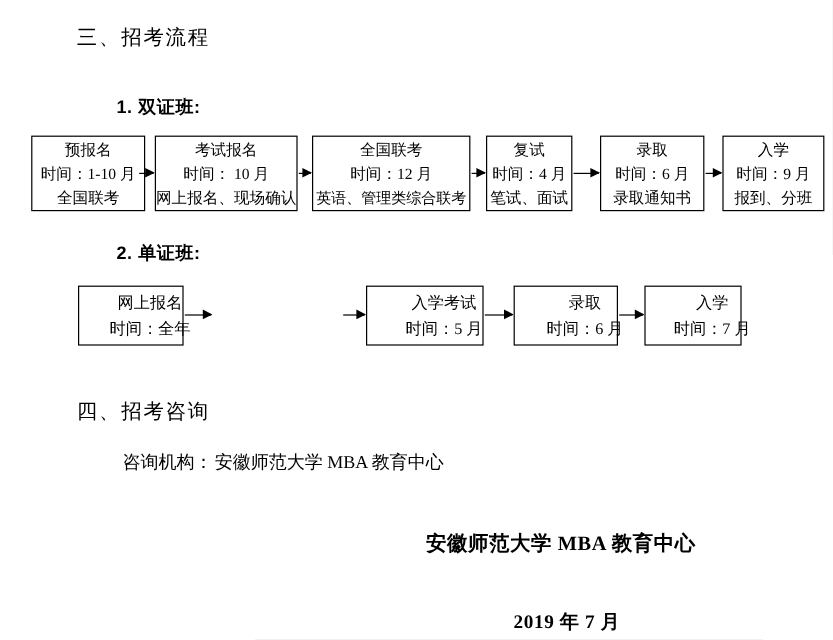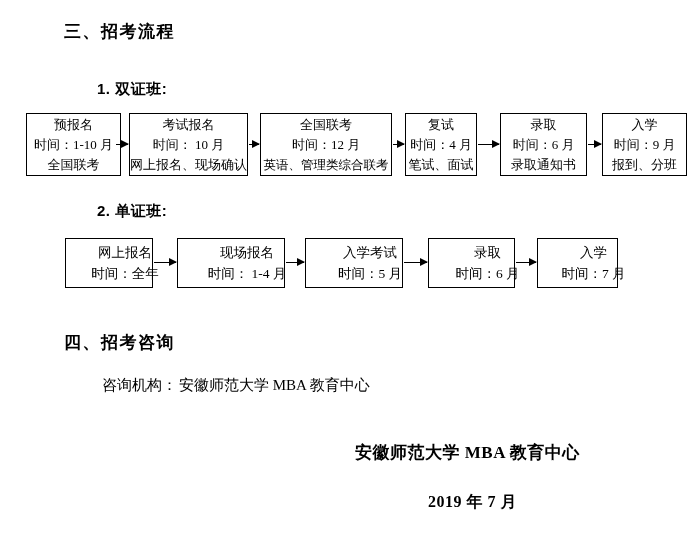--- a/index.html
+++ b/index.html
@@ -4,21 +4,21 @@
 <style>
   html,body { margin:0; padding:0; background:#e8e8e8; }
   .page {
     position:relative; width:694px; height:533px; margin:0 auto;
     background:#ffffff; color:#000000; overflow:hidden;
     font-family:"Liberation Serif","DejaVu Serif",serif;
   }
   .abs { position:absolute; }
   .sec-heading {
     font-family:"Liberation Sans","DejaVu Sans",sans-serif;
-    font-weight:bold; font-size:17px; letter-spacing:1.5px; white-space:nowrap;
+    font-weight:normal; font-size:17px; letter-spacing:1.5px; white-space:nowrap;
   }
   .item-label {
     font-family:"Liberation Sans","DejaVu Sans",sans-serif;
     font-weight:bold; font-size:15px; letter-spacing:0.5px; white-space:nowrap;
   }
   .flow-row { position:absolute; left:0; width:694px; }
   .fb {
     position:absolute; top:0; box-sizing:border-box;
     border:1px solid #000000; background:#ffffff;
     display:flex; flex-direction:column; justify-content:center; align-items:center;
@@ -126,24 +126,20 @@
   <div class="abs item-label" style="left:97px; top:202px;">2. 单证班:</div>
 
   <div id="row2" class="flow-row" style="top:238px; height:50px;">
 
     <div class="fb c1">
       <div class="fl">网上报名</div>
       <div class="fl">时间：全年</div>
     </div>
     <div class="arrow a1"></div>
 
-    <div class="fb c2">
-      <div class="fl">现场报名</div>
-      <div class="fl">时间： 1-4 月</div>
-    </div>
     <div class="arrow a2"></div>
 
     <div class="fb c3">
       <div class="fl">入学考试</div>
       <div class="fl">时间：5 月</div>
     </div>
     <div class="arrow a3"></div>
 
     <div class="fb c4">
       <div class="fl">录取</div>
@@ -159,15 +155,15 @@
 
   <div class="abs sec-heading" style="left:64px; top:331px;">四、招考咨询</div>
 
   <div class="abs body-line" style="left:102px; top:376px;">
     <span class="lbl">咨询机构：</span><span>安徽师范大学 MBA 教育中心</span>
   </div>
 
 
   <div class="abs footer-org" style="left:355px; top:441px;">安徽师范大学 MBA 教育中心</div>
 
-  <div class="abs footer-date" style="left:428px; top:492px;">2019 年 7 月</div>
+  <div class="abs footer-date" style="left:428px; top:508px;">2019 年 7 月</div>
 
 </div>
 
 </body></html>

